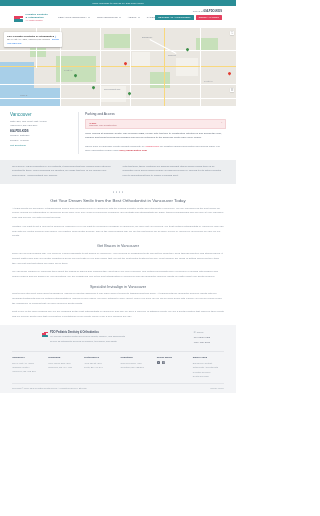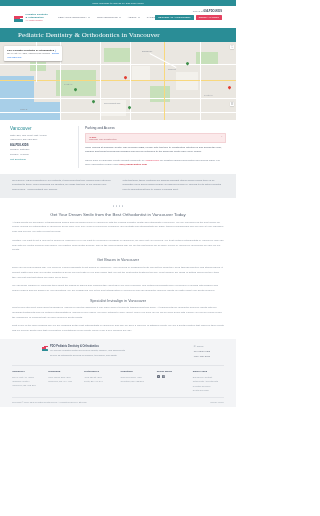--- a/index.html
+++ b/index.html
@@ -196,23 +196,20 @@
         <span>Call us at</span>
         <b>604-PDO-KIDS</b>
       </div>
       <div class="btn-row">
         <div class="btn teal">REQUEST AN APPOINTMENT</div>
         <div class="btn red">REFER A PATIENT</div>
       </div>
     </div>
   </div>
 
-  <div class="hero">
-    <h1>Pediatric Dentistry &amp; Orthodontics in Vancouver</h1>
-  </div>
 
   <div class="map">
     <div class="water"></div>
     <div class="water2"></div>
 
     <div class="park" style="left:56px;top:28px;width:40px;height:26px;"></div>
     <div class="park" style="left:104px;top:6px;width:26px;height:14px;"></div>
     <div class="park" style="left:150px;top:44px;width:20px;height:16px;"></div>
     <div class="park" style="left:196px;top:10px;width:22px;height:12px;"></div>
     <div class="park" style="left:30px;top:20px;width:16px;height:9px;"></div>

